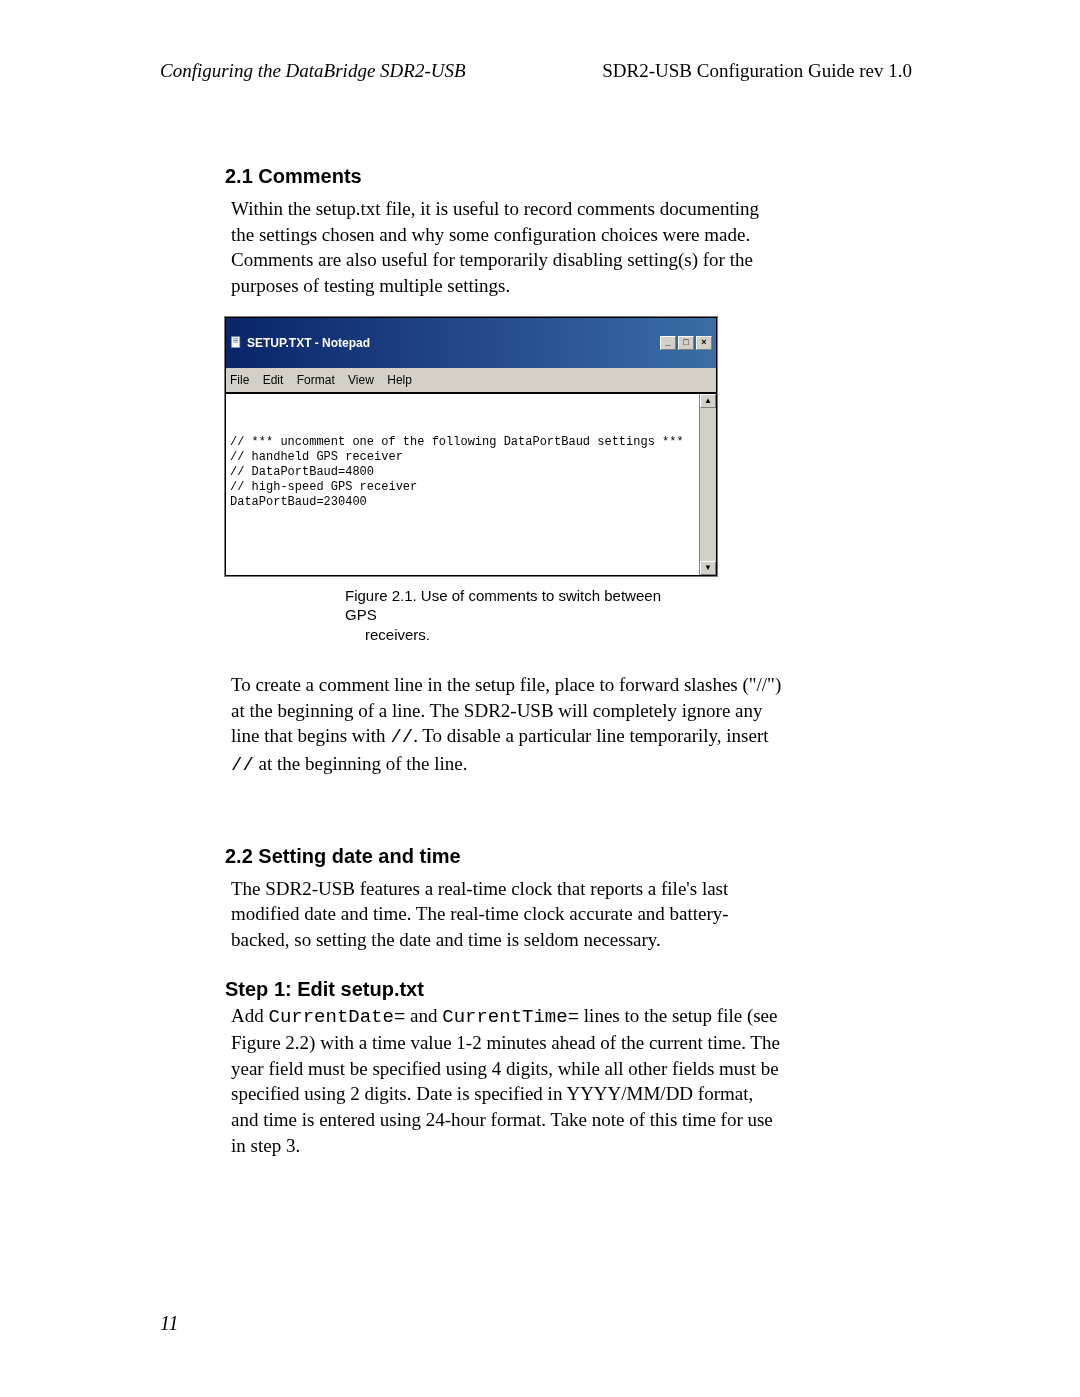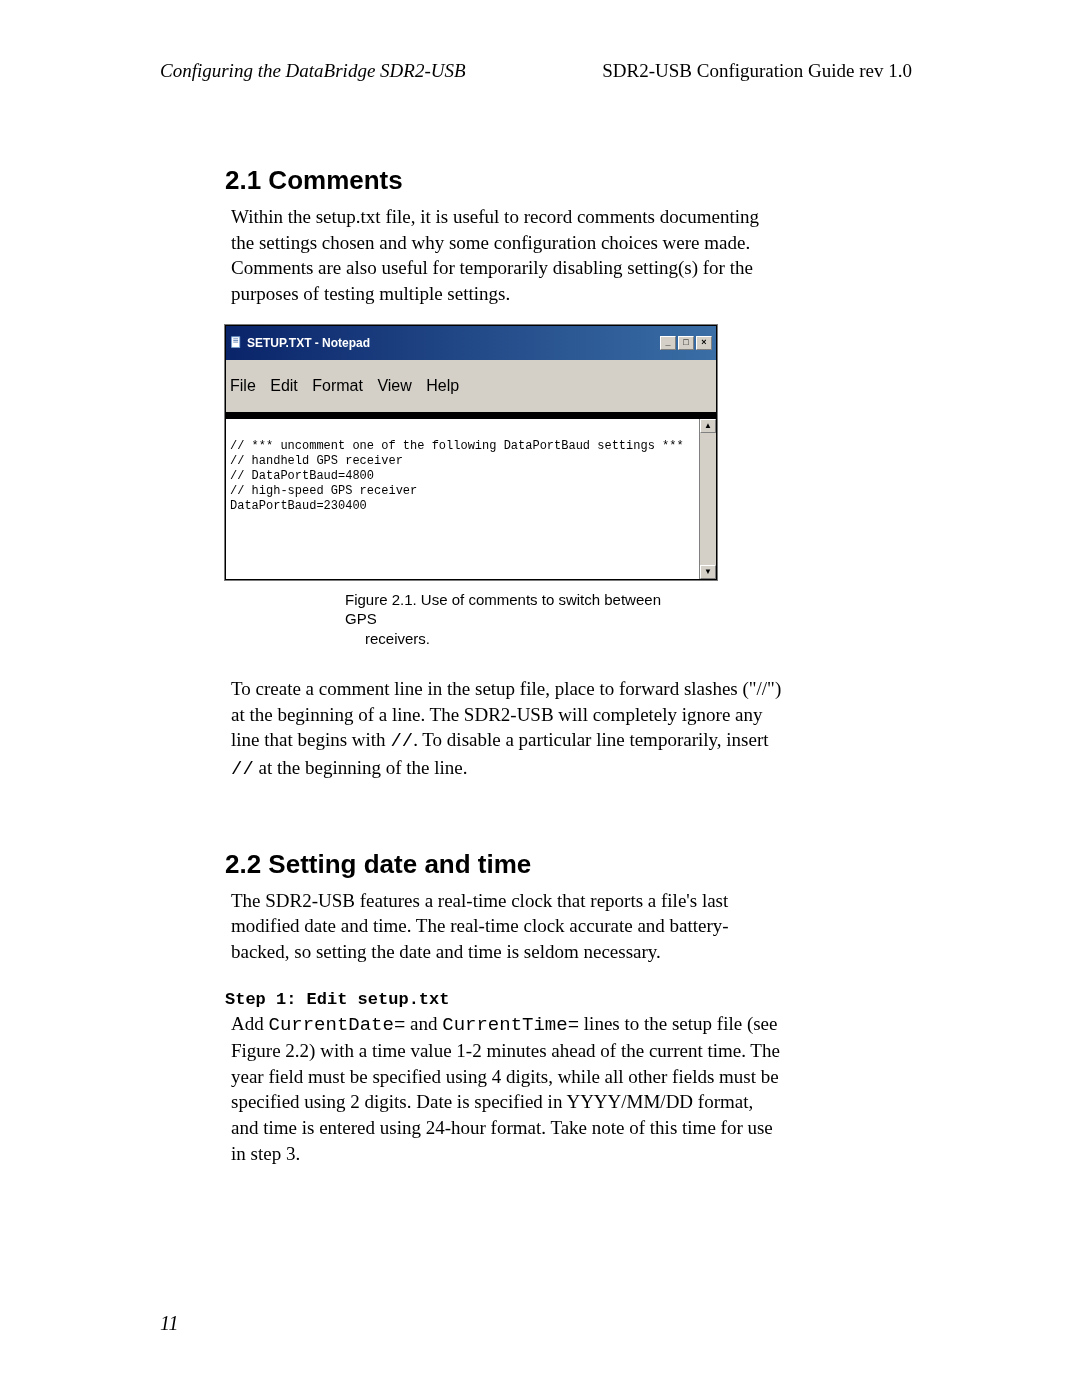--- a/index.html
+++ b/index.html
@@ -34,21 +34,21 @@
   }
   .content {
     position: absolute;
     top: 165px;
     left: 225px;
     width: 560px;
   }
   h2.section {
     font-family: Arial, Helvetica, sans-serif;
     font-weight: bold;
-    font-size: 26px;
+    font-size: 20px;
     margin: 0 0 8px 0;
   }
   p.body {
     font-size: 19px;
     line-height: 1.35;
     margin: 0 0 18px 6px;
   }
   .mono-inline {
     font-family: "Courier New", monospace;
   }
@@ -58,21 +58,21 @@
     margin: 10px 0 10px 0;
     border: 1px solid #000;
     box-shadow: 0 0 0 1px #7a7a7a;
     font-family: Tahoma, Arial, sans-serif;
   }
   .np-title {
     background: linear-gradient(to right, #0a246a, #3a6ea5);
     color: #fff;
     font-size: 12px;
     font-weight: bold;
-    padding: 10px 4px;
+    padding: 18px 4px;
     display: flex;
     align-items: center;
     justify-content: space-between;
   }
   .np-title-left {
     display: flex;
     align-items: center;
     gap: 4px;
   }
   .np-icon {
@@ -93,41 +93,42 @@
     border-left-color: #fff;
     font-size: 9px;
     line-height: 10px;
     text-align: center;
     color: #000;
     font-family: Arial, sans-serif;
     font-weight: bold;
   }
   .np-menu {
     background: #d4d0c8;
-    font-size: 16px;
-    padding: 17px 4px;
-    border-bottom: 7px solid #000000;
+    font-size: 12px;
+    padding: 5px 4px;
+    border-bottom: 2px solid #000000;
   }
   .np-menu span {
     margin-right: 10px;
   }
   .np-body-wrap {
     display: flex;
     background: #fff;
   }
   .np-body {
     flex: 1;
     background: #fff;
     font-family: "Courier New", monospace;
     font-size: 12px;
     line-height: 1.25;
     white-space: pre;
     padding: 20px 4px;
     min-height: 120px;
     color: #000;
+    margin-top: 21px;
   }
   .np-scroll {
     width: 16px;
     background: #d4d0c8;
     display: flex;
     flex-direction: column;
     justify-content: space-between;
     border-left: 1px solid #808080;
   }
   .np-scroll-btn {
@@ -148,23 +149,23 @@
     width: 320px;
     margin: 0 auto 28px auto;
     text-align: left;
     line-height: 1.3;
   }
   .figure-caption .indent {
     display: block;
     padding-left: 20px;
   }
   .step-head {
-    font-family: Liberation Mono, monospace;
-    font-weight: bold;
-    font-size: 17px;
+    font-family: Liberation Sans, sans-serif;
+    font-weight: bold;
+    font-size: 20px;
     margin: 25px 0 2px 0;
   }
   .page-number {
     position: absolute;
     bottom: 62px;
     left: 160px;
     font-style: italic;
     font-size: 20px;
   }
   .gap {

